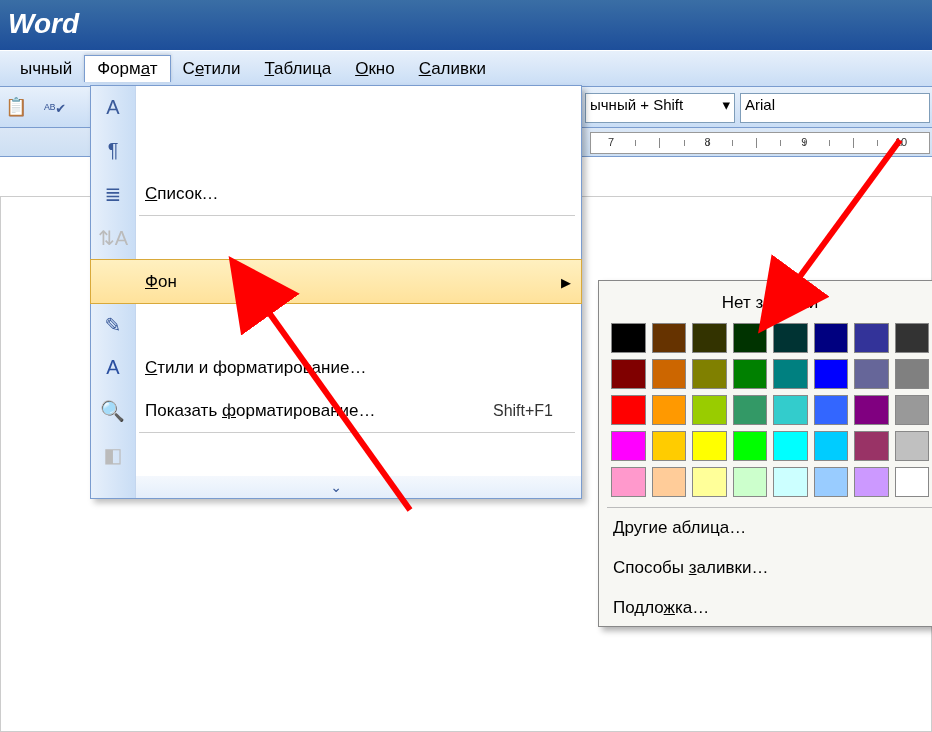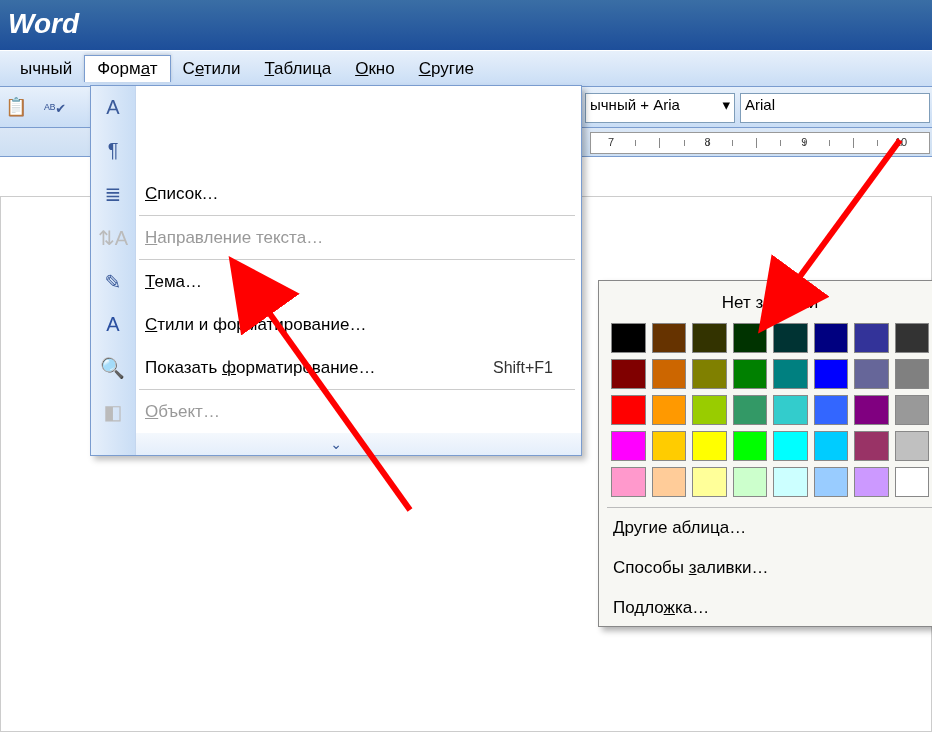--- a/index.html
+++ b/index.html
@@ -62,29 +62,29 @@
   <span class="menu-item">
     <span>С</span><span class="under">е</span><span>тили</span>
   </span>
   <span class="menu-item">
     <span class="under">Т</span><span>аблица</span>
   </span>
   <span class="menu-item">
     <span class="under">О</span><span>кно</span>
   </span>
   <span class="menu-item">
-    <span class="under">С</span><span>ругие</span>
+    <span class="under">С</span><span>аливки</span>
   </span>
 </div>
 
 <div class="toolbar">
   <span class="tool-icon">📋</span>
   <span class="tool-icon" style="font-size:13px;">ᴬᴮ✔</span>
   <div class="combo" style="left:585px;width:140px;">
-    <span>ычный + Aria</span><span style="float:right">▾</span>
+    <span>ычный + Shift</span><span style="float:right">▾</span>
   </div>
   <div class="combo" style="left:740px;width:180px;">
     <span>Arial</span>
   </div>
 </div>
 
 <div class="ruler-area">
   <div class="ruler">
     <div class="ruler-ticks" id="ruler-ticks">
         <div class="rnum" style="left: 20px;">7</div>
@@ -118,40 +118,42 @@
       <div class="dd-row">
         <div class="icon-slot">¶</div>
       </div>
       <div class="dd-row">
         <div class="icon-slot">≣</div>
         <div class="label"><span class="under">С</span>писок…</div>
       </div>
       <div class="dd-sep"></div>
       <div class="dd-row disabled">
         <div class="icon-slot">⇅A</div>
-        <div class="label"><span class="under">Н</span>аправление текста…</div>
       </div>
       <div class="dd-sep"></div>
+      <div class="dd-row highlight">
+        <div class="icon-slot"></div>
+        <div class="label"><span class="under">Ф</span>он</div>
+        <div class="dd-arrow">▶</div>
+      </div>
       <div class="dd-row">
         <div class="icon-slot">✎</div>
-        <div class="label"><span class="under">Т</span>ема…</div>
       </div>
       <div class="dd-row">
         <div class="icon-slot" style="color: rgb(42, 79, 160);">A</div>
         <div class="label"><span class="under">С</span>тили и форматирование…</div>
       </div>
       <div class="dd-row">
         <div class="icon-slot">🔍</div>
         <div class="label">Показать <span class="under">ф</span>орматирование…</div>
         <div class="shortcut">Shift+F1</div>
       </div>
       <div class="dd-sep"></div>
       <div class="dd-row disabled">
         <div class="icon-slot">◧</div>
-        <div class="label"><span class="under">О</span>бъект…</div>
       </div>
     </div>
   <div class="dd-expand">⌄</div>
 </div>
 
 <div class="submenu">
   <div class="sm-title">Нет заливки</div>
   <div class="color-grid" id="cg">
       <div class="swatch" style="background: rgb(0, 0, 0);"></div>
       <div class="swatch" style="background: rgb(102, 51, 0);"></div>

